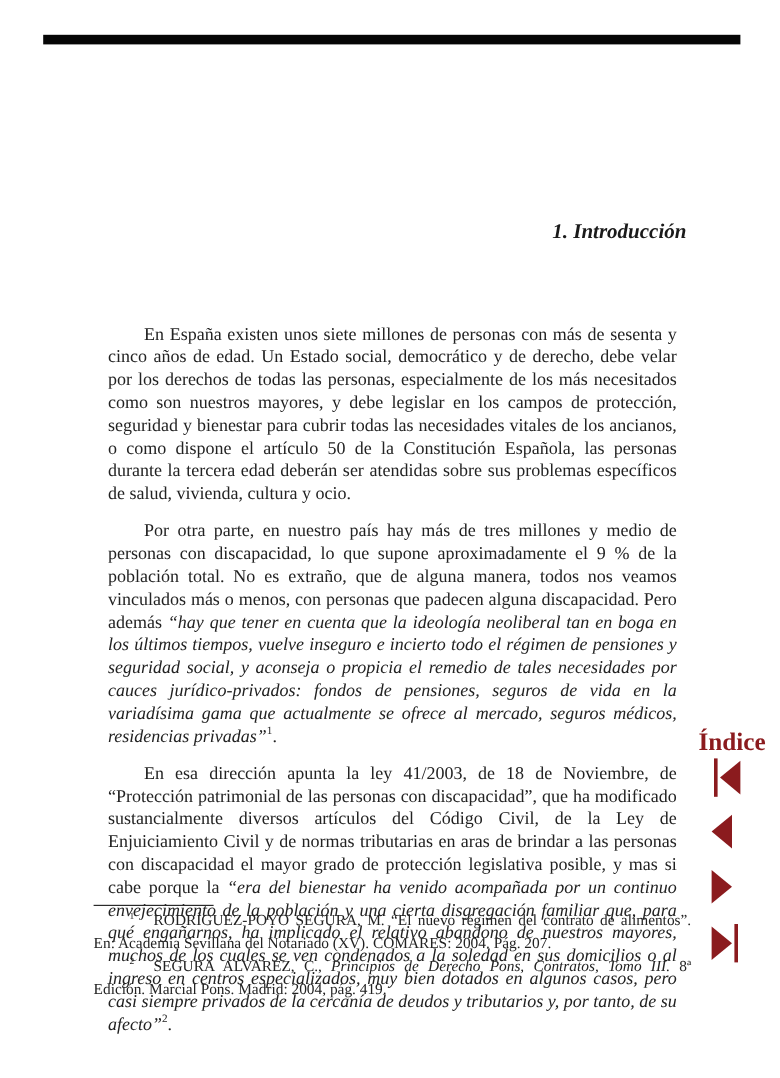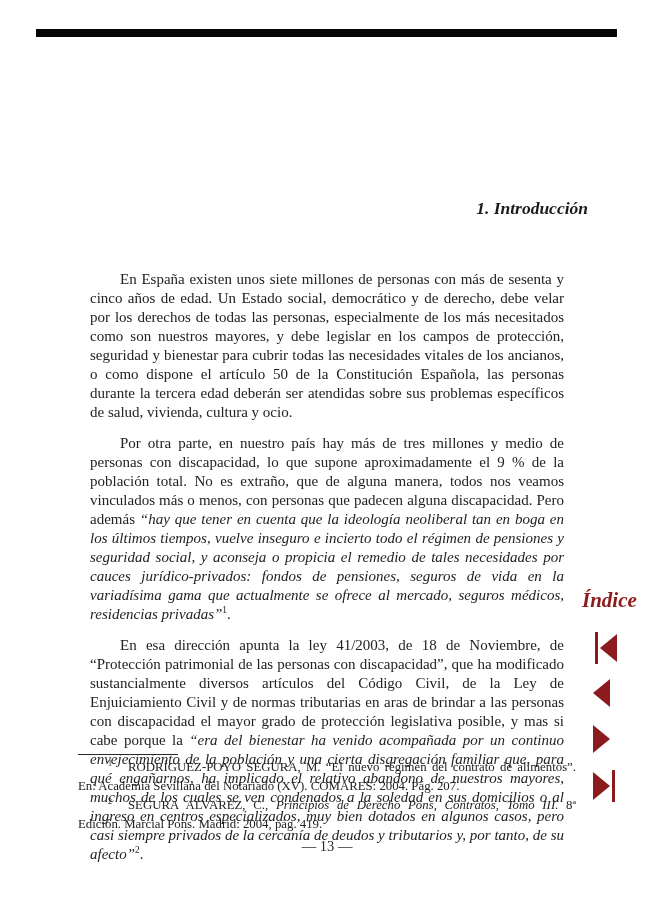--- a/index.html
+++ b/index.html
@@ -12,21 +12,21 @@
     font-family: "Liberation Serif", "DejaVu Serif", serif;
     color: var(--ink);
     overflow: hidden;
   }
   .scan-bar {
     position: absolute; left: 36px; top: 29px;
     width: 581px; height: 8px; background: #060606;
   }
   .section-title {
     position: absolute; left: 78px; top: 182px; width: 498px;
-    margin: 16px; padding-right: 4px;
+    margin: 0; padding-right: 4px;
     font-size: 17.5px; font-weight: bold; font-style: italic;
     text-align: right; color: #1a1a1a;
   }
   .body-text {
     position: absolute; left: 78px; top: 258px; width: 498px;
     font-size: 15px; line-height: 19px; text-align: justify;
   }
   .body-text p { margin: 12px; text-indent: 30px; }
   .it { font-style: italic; }
   sup.fn-ref { font-size: 0.62em; line-height: 0; vertical-align: super; }
@@ -39,22 +39,22 @@
     font-size: 12.8px; line-height: 19px; text-align: justify;
   }
   .footnotes p { margin: 0; text-indent: 30px; }
   .fn-gap { display: inline-block; width: 16px; }
   .page-number {
     position: absolute; left: 78px; top: 838px; width: 498px;
     text-align: center; font-size: 14.5px; color: #2a2a2a;
   }
   
   .indice {
-    position: absolute; left: 582px; top: 588px;
-    font-size: 21px; font-weight: bold; font-style: italic;
+    position: absolute; left: 582px; top: 606px;
+    font-size: 21px; font-weight: bold; 
     color: var(--accent); cursor: pointer;
   }
   .nav-btn { position: absolute; display: flex; align-items: center; cursor: pointer; }
   .vbar { width: 3px; height: 32px; background: var(--accent); }
   .tri-left {
     width: 0; height: 0;
     border-top: 14px solid transparent; border-bottom: 14px solid transparent;
     border-right: 17px solid var(--accent);
   }
   .tri-right {
@@ -83,21 +83,20 @@
       <p><span>En esa dirección apunta la ley 41/2003, de 18 de Noviembre, de “Protección patrimonial de las personas con discapacidad”, que ha modificado sustancialmente diversos artículos del Código Civil, de la Ley de Enjuiciamiento Civil y de normas tributarias en aras de brindar a las personas con discapacidad el mayor grado de protección legislativa posible, y mas si cabe porque la </span><span class="it">“era del bienestar ha venido acompañada por un continuo envejecimiento de la población y una cierta disgregación familiar que, para qué engañarnos, ha implicado el relativo abandono de nuestros mayores, muchos de los cuales se ven condenados a la soledad en sus domicilios o al ingreso en centros especializados, muy bien dotados en algunos casos, pero casi siempre privados de la cercanía de deudos y tributarios y, por tanto, de su afecto”</span><sup class="fn-ref">2</sup><span>.</span></p>
     </div>
 
   <div class="footnote-rule"></div>
 
   <div class="footnotes" id="footnotes">
       <p><sup class="fn-ref">1</sup><span class="fn-gap"></span><span>RODRÍGUEZ-POYO SEGURA, M. “El nuevo régimen del contrato de alimentos”. En: Academia Sevillana del Notariado (XV). COMARES: 2004. Pág. 207.</span></p>
       <p><sup class="fn-ref">2</sup><span class="fn-gap"></span><span>SEGURA ALVAREZ, C., </span><span class="it">Principios de Derecho Pons, Contratos, Tomo III.</span><span> 8ª Edición. Marcial Pons. Madrid: 2004, pág. 419.</span></p>
     </div>
 
-  <div class="page-number">— 13 —</div>
 
   <div class="indice">Índice</div>
 
   <div class="nav-btn" id="nav-first">
     <span class="vbar"></span>
     <span class="gap2"></span>
     <span class="tri-left"></span>
   </div>
 
   <div class="nav-btn" id="nav-prev">

